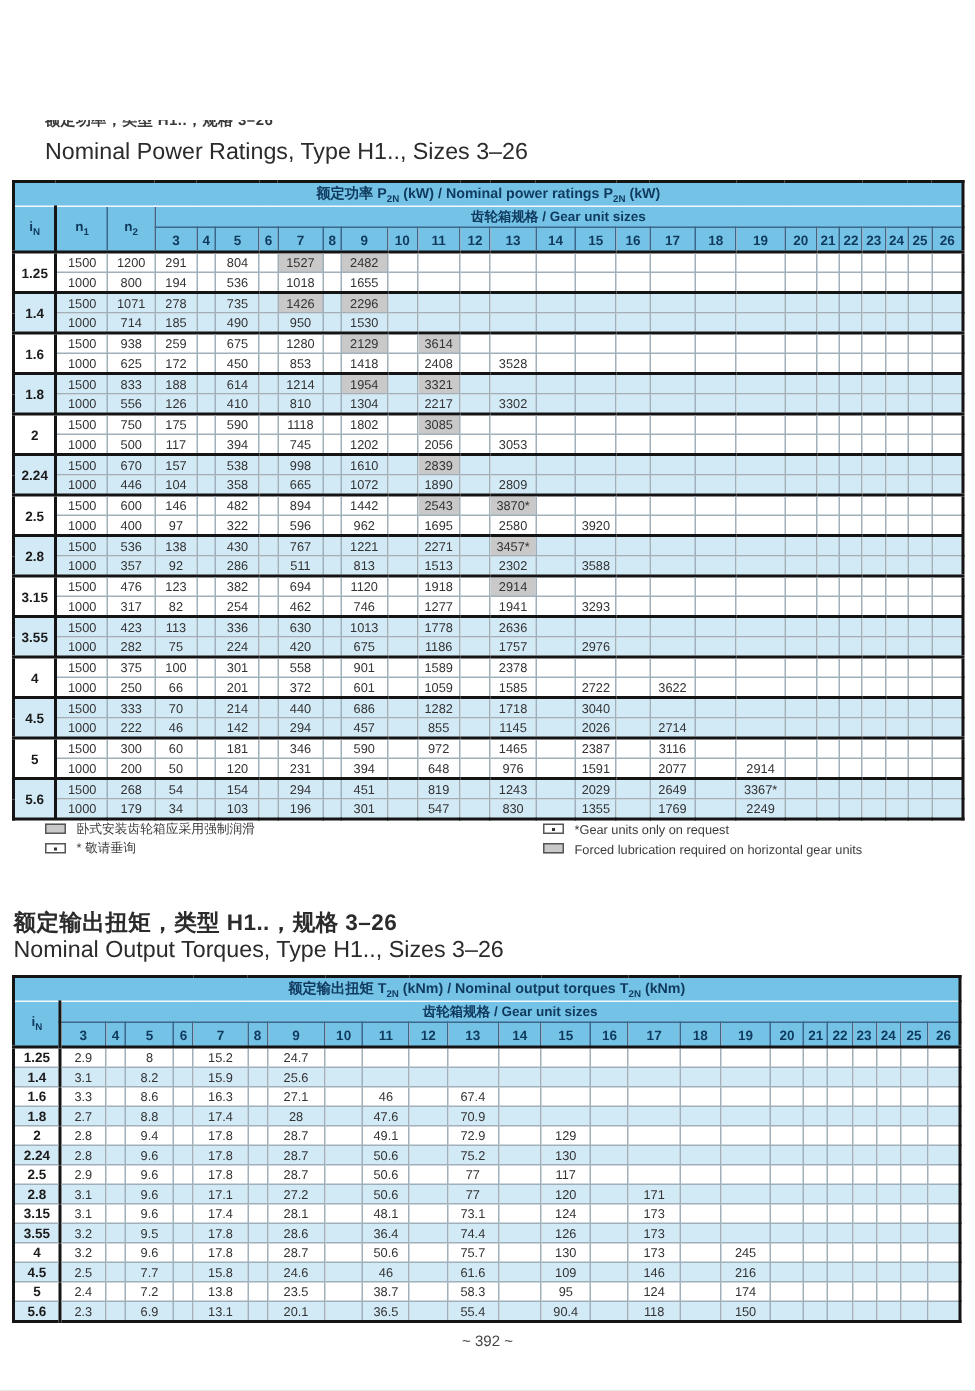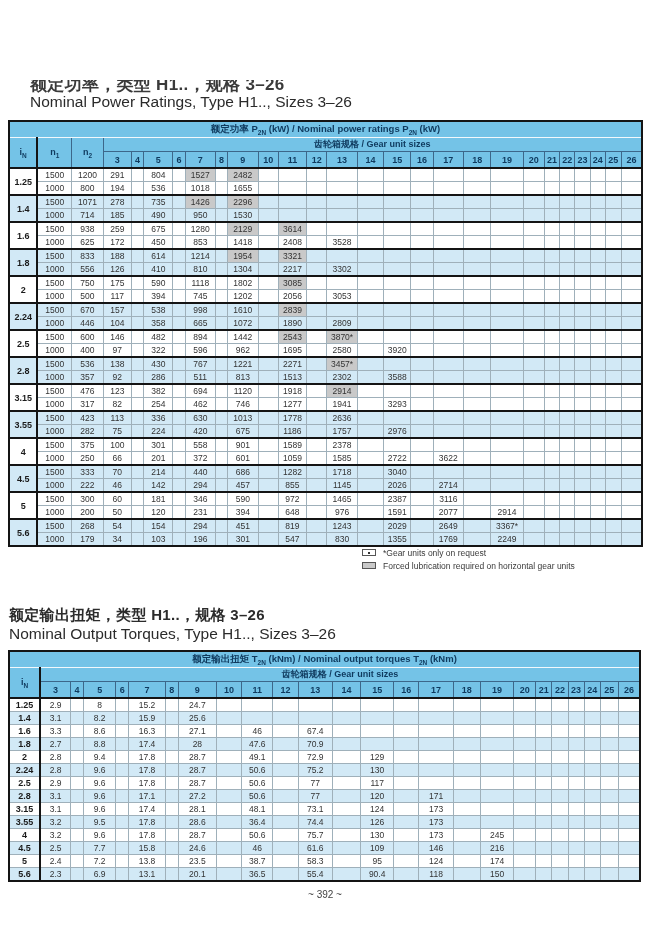--- a/index.html
+++ b/index.html
@@ -2,21 +2,21 @@
 <html><head>
 <meta charset="utf-8">
 <style>
   html,body{margin:0;padding:0;background:#e8e8e4;}
   .page{position:relative;width:650px;height:927px;background:#ffffff;margin:0 auto;
         font-family:"Liberation Sans", sans-serif;color:#2e2e2e;overflow:hidden;
         box-shadow:0 0 4px rgba(0,0,0,.25);}
 
   
   .title-clip{position:absolute;left:30px;top:80px;height:13px;overflow:hidden;}
-  .title-clip .inner{display:block;font-size:17px;font-weight:bold;color:#3a3a3a;
+  .title-clip .inner{display:block;font-size:10px;font-weight:bold;color:#3a3a3a;
                      transform:translateY(-7px);white-space:nowrap;letter-spacing:.3px;}
   .title-en-1{position:absolute;left:30px;top:93px;font-size:15.5px;color:#2b2b2b;white-space:nowrap;}
   .title-cn-2{position:absolute;left:9px;top:606px;font-size:15px;font-weight:bold;color:#2b2b2b;
               white-space:nowrap;letter-spacing:.3px;}
   .title-en-2{position:absolute;left:9px;top:625px;font-size:15.5px;color:#2b2b2b;white-space:nowrap;}
 
   
   table{border-collapse:collapse;table-layout:fixed;background:#fff;border:2px solid #141414;}
   .t1{position:absolute;left:8px;top:120px;width:635px;}
   .t2{position:absolute;left:8px;top:650px;width:633px;}
@@ -920,20 +920,32 @@
           <td></td>
           <td></td>
           <td></td>
           <td></td>
           <td></td>
           <td></td>
         </tr>
       </tbody>
   </table>
 
+  <div class="legend legend-left">
+    <div class="legend-row">
+      <span class="lg-box lg-grey"></span>
+      <span>卧式安装齿轮箱应采用强制润滑</span>
+    </div>
+    <div class="legend-row">
+      <span class="lg-box lg-dot">
+          <span class="dot"></span>
+        </span>
+      <span>* 敬请垂询</span>
+    </div>
+  </div>
   <div class="legend legend-right">
     <div class="legend-row">
       <span class="lg-box lg-dot">
           <span class="dot"></span>
         </span>
       <span>*Gear units only on request</span>
     </div>
     <div class="legend-row">
       <span class="lg-box lg-grey"></span>
       <span>Forced lubrication required on horizontal gear units</span>

